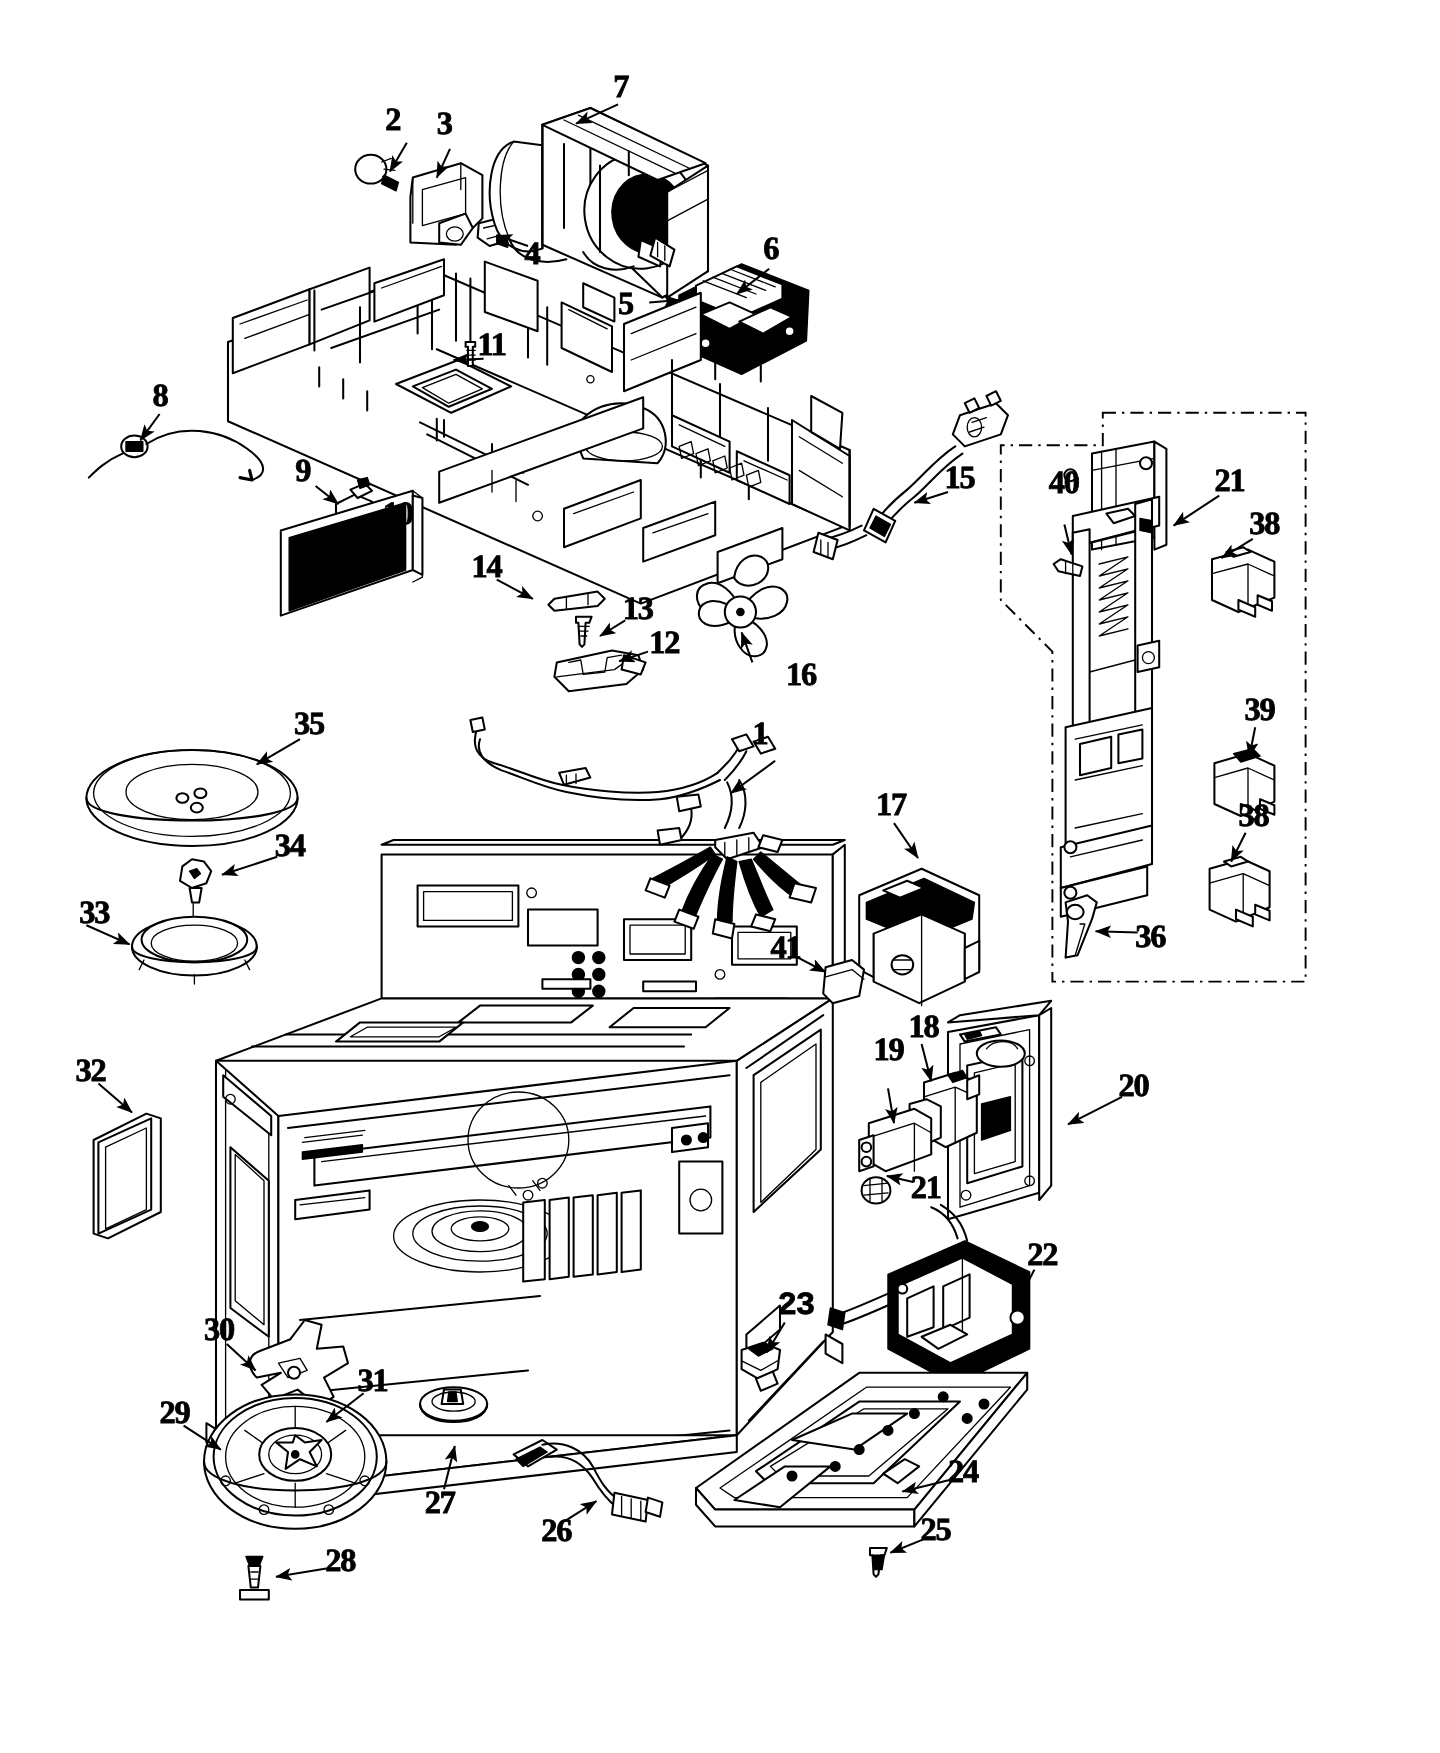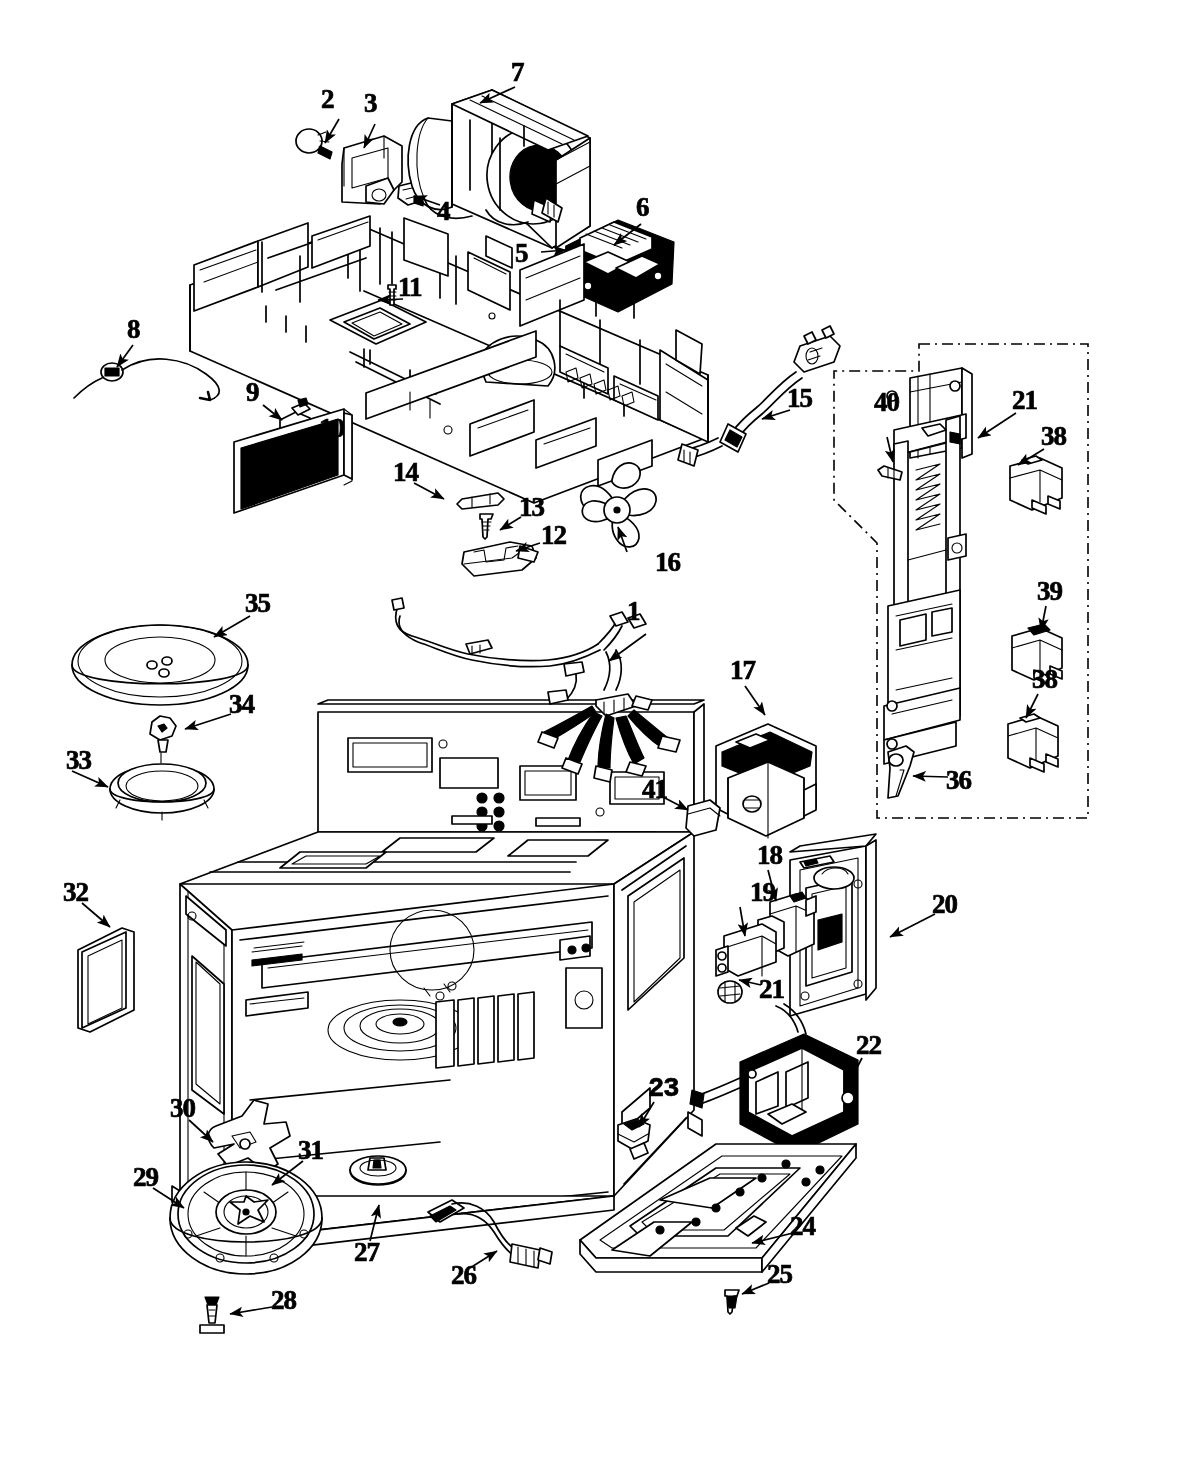--- a/index.html
+++ b/index.html
@@ -653,21 +653,21 @@
       <div class="callout" style="left: 246px; top: 379px;">9</div>
       <div class="callout" style="left: 319px; top: 415px;">10</div>
       <div class="callout" style="left: 398px; top: 274px;">11</div>
       <div class="callout" style="left: 541px; top: 522px;">12</div>
       <div class="callout" style="left: 519px; top: 494px;">13</div>
       <div class="callout" style="left: 393px; top: 459px;">14</div>
       <div class="callout" style="left: 787px; top: 385px;">15</div>
       <div class="callout" style="left: 619px; top: 549px; margin-left: 36px;">16</div>
       <div class="callout" style="left: 730px; top: 657px;">17</div>
       <div class="callout" style="left: 757px; top: 842px;">18</div>
-      <div class="callout" style="left: 728px; top: 879px; margin-left: 22px;">19</div>
+      <div class="callout" style="left: 728px; top: 861px;">19</div>
       <div class="callout" style="left: 932px; top: 891px;">20</div>
       <div class="callout" style="left: 759px; top: 976px;">21</div>
       <div class="callout" style="left: 856px; top: 1032px;">22</div>
       <div class="callout" style="left: 648px; top: 1076px; font-family: Liberation Mono, monospace;">23</div>
       <div class="callout" style="left: 790px; top: 1213px;">24</div>
       <div class="callout" style="left: 767px; top: 1261px;">25</div>
       <div class="callout" style="left: 451px; top: 1262px;">26</div>
       <div class="callout" style="left: 354px; top: 1239px;">27</div>
       <div class="callout" style="left: 271px; top: 1287px;">28</div>
       <div class="callout" style="left: 133px; top: 1164px;">29</div>

